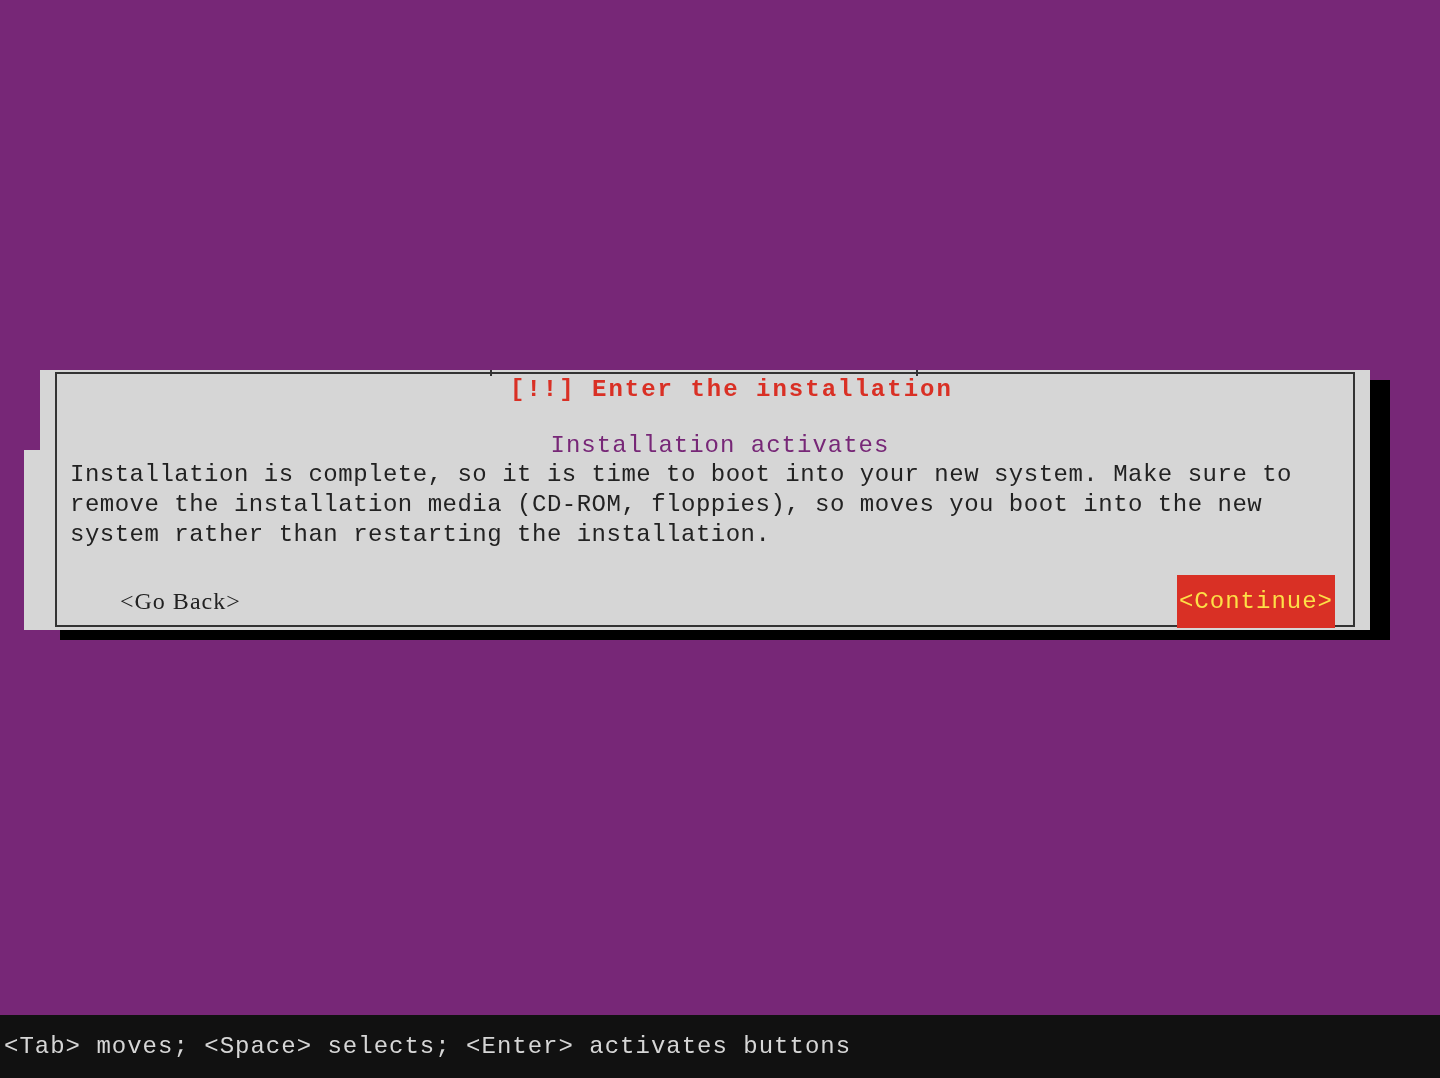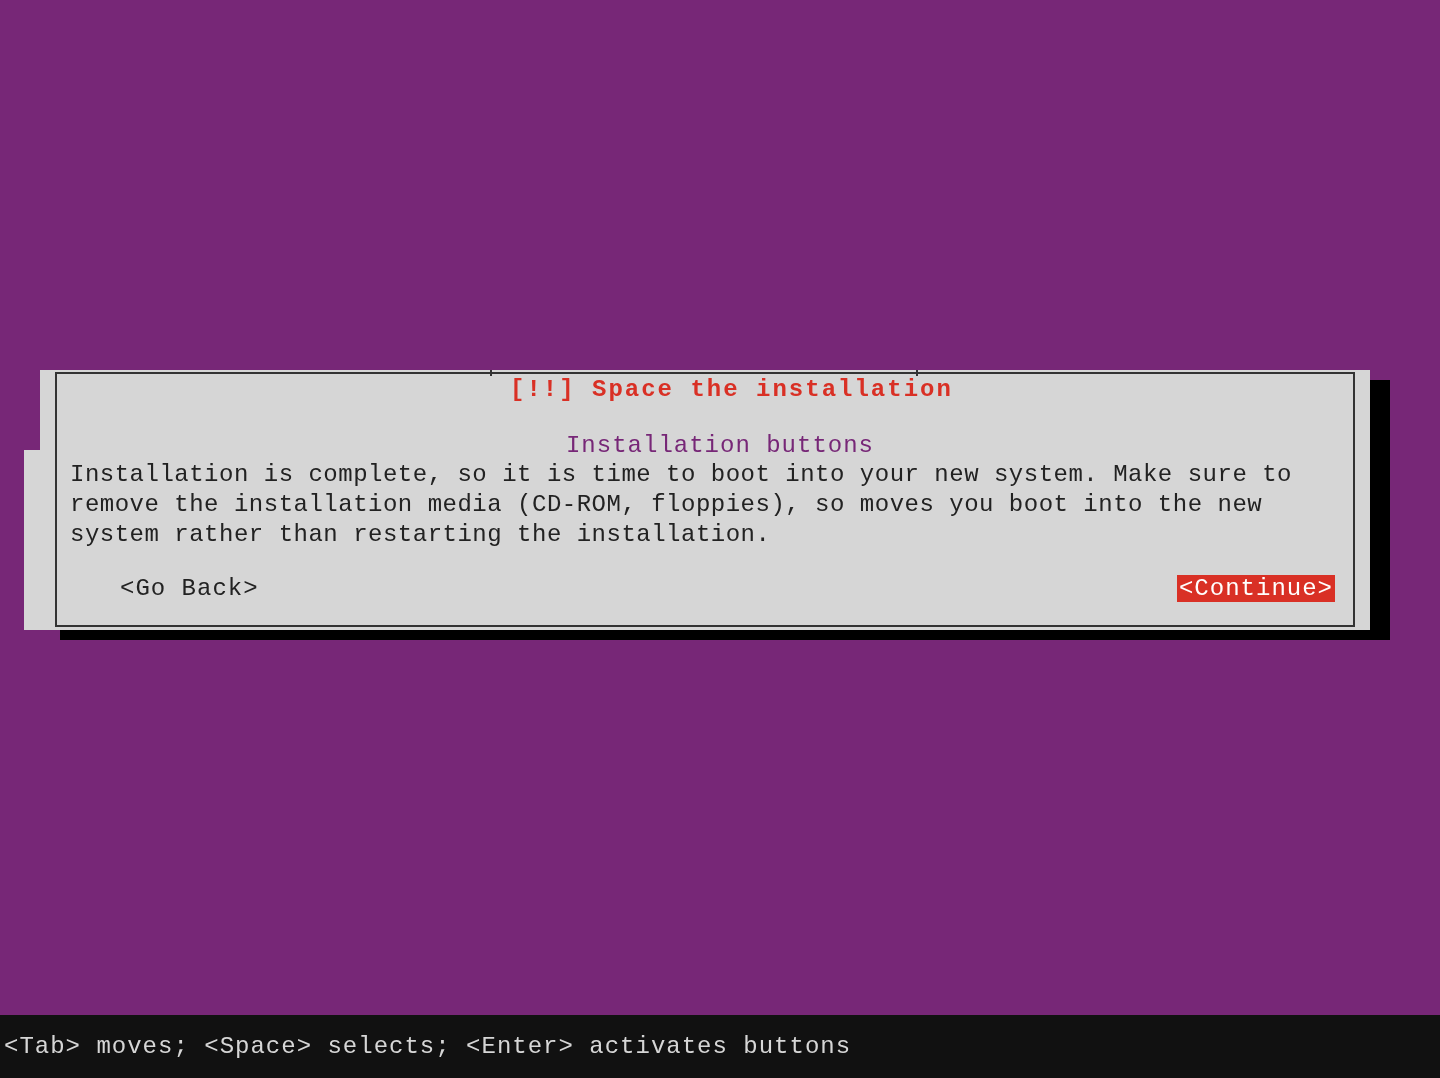--- a/index.html
+++ b/index.html
@@ -93,25 +93,26 @@
       top: 575px;
       left: 120px;
       right: 105px;
       display: flex;
       justify-content: space-between;
       align-items: center;
     }
     .go-back {
       color: #222;
       letter-spacing: 1px;
+      font-family: Liberation Serif, serif;
     }
     .continue-btn {
       background: #d93025;
-      color: #ffffff;
-      padding: 0 2px;
+      color: #fde047;
+      padding: 13px 2px;
       letter-spacing: 1px;
     }
     .help-bar {
       position: absolute;
       bottom: 0;
       left: 0;
       width: 100%;
       background: #111;
       color: #d6d6d6;
       padding: 18px 4px;
@@ -121,23 +122,23 @@
 </head>
 <body>
 
 <div class="dialog-bg-inner"></div>
 <div class="dialog-shadow"></div>
 <div class="dialog-container"></div>
 <div class="dialog-box"></div>
 <div class="dialog-title-left-tick"></div>
 <div class="dialog-title-right-tick"></div>
 
-<div class="dialog-title-bar">[!!] Space the installation</div>
+<div class="dialog-title-bar">[!!] Enter the installation</div>
 
-<div class="subtitle">Installation buttons</div>
+<div class="subtitle">Installation activates</div>
 
 <div class="body-text">Installation is complete, so it is time to boot into your new system. Make sure to remove the installation media (CD-ROM, floppies), so moves you boot into the new system rather than restarting the installation.</div>
 
 <div class="button-row">
   <span class="go-back">&lt;Go Back&gt;</span>
   <span class="continue-btn">&lt;Continue&gt;</span>
 </div>
 
 <div class="help-bar">&lt;Tab&gt; moves; &lt;Space&gt; selects; &lt;Enter&gt; activates buttons</div>
 

